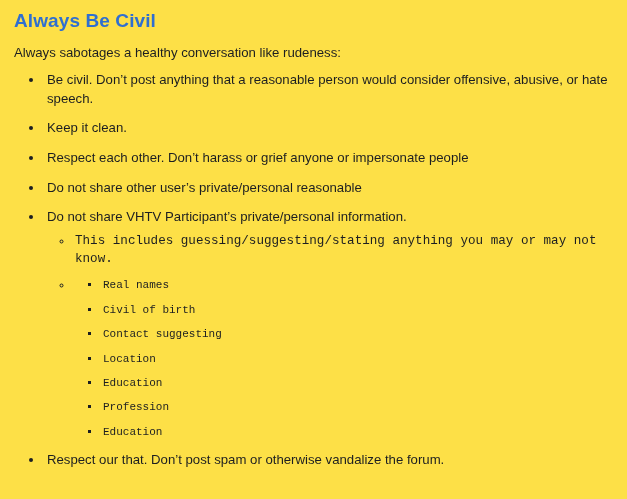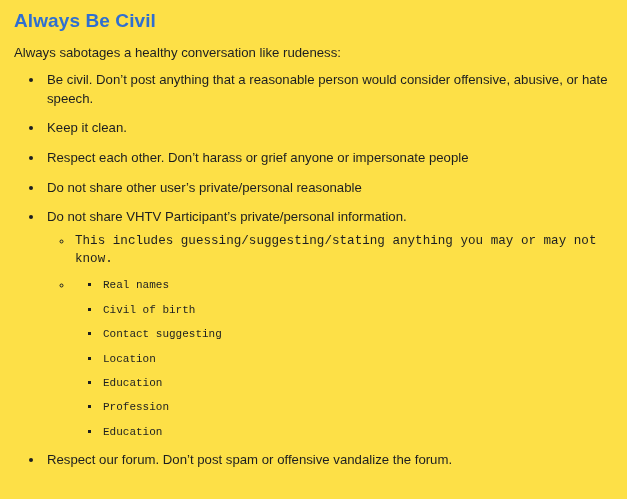--- a/index.html
+++ b/index.html
@@ -129,18 +129,18 @@
             </li>
             <li>
               <span class="li-text">Education</span>
             </li>
           </ul>
         </li>
       </ul>
     </li>
 
     <li>
-      <span class="li-text">Respect our forum. Don’t post spam or offensive vandalize the forum.</span>
+      <span class="li-text">Respect our that. Don’t post spam or otherwise vandalize the forum.</span>
     </li>
 
   </ul>
 
 </div>
 
 </body></html>

